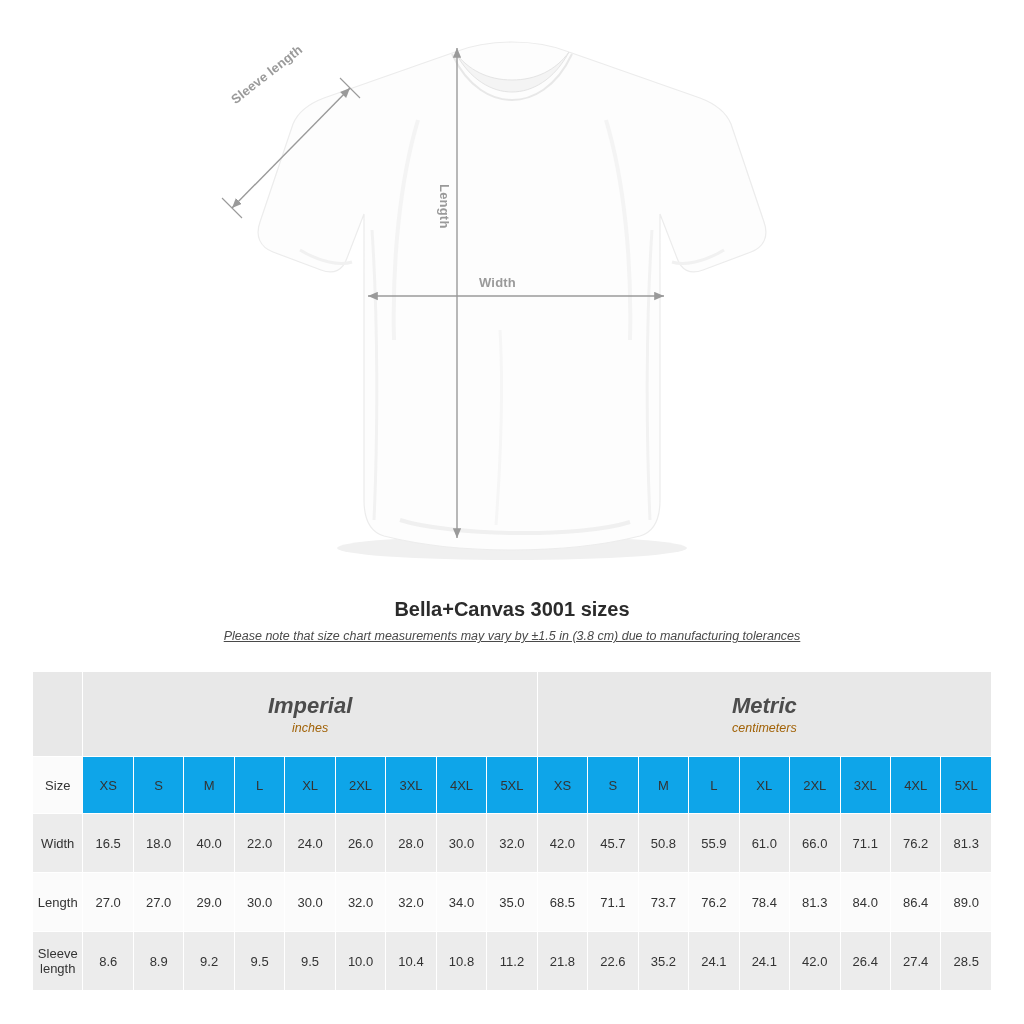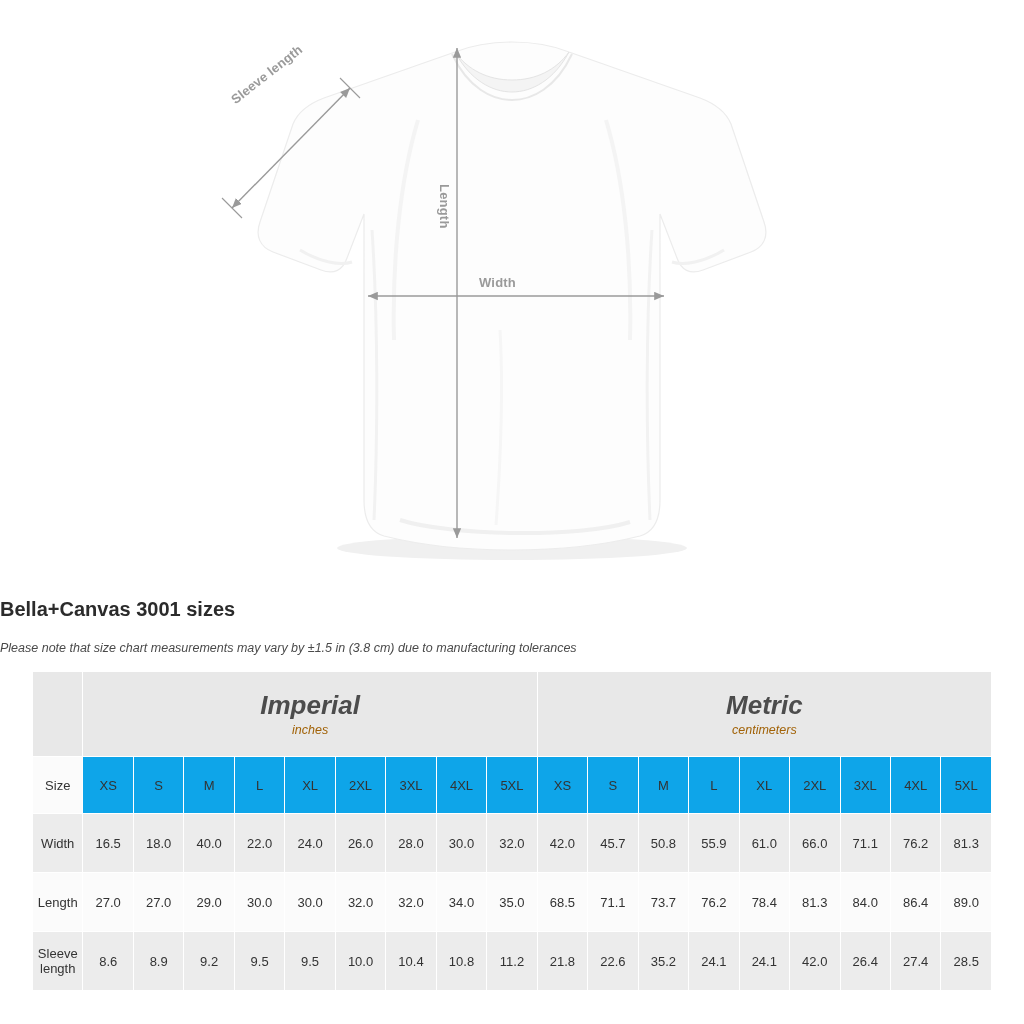--- a/index.html
+++ b/index.html
@@ -53,32 +53,34 @@
     left: 479px;
     top: 275px;
   }
 
   
   #title-block {
     position: absolute;
     left: 0;
     top: 598px;
     width: 1024px;
+    text-align: center;
   }
   #chart-title {
     font-size: 20px;
     font-weight: bold;
     color: #2b2b2b;
     margin: 0;
   }
   #chart-note {
     font-size: 12.5px;
     font-style: italic;
     color: #4a4a4a;
-    margin: 20px 0 0 0;
+    margin: 8px 0 0 0;
+    text-decoration: underline;
   }
 
   
   #size-table-wrap {
     position: absolute;
     left: 32px;
     top: 671px;
     width: 960px;
   }
   table#size-table {
@@ -94,21 +96,21 @@
     color: #333333;
     font-weight: normal;
     padding: 0;
   }
   
   .sys-cell {
     background: #e8e8e8;
     height: 84px;
   }
   .sys-name {
-    font-size: 26px;
+    font-size: 22px;
     font-style: italic;
     font-weight: bold;
     color: #4c4c4c;
     line-height: 1.15;
   }
   .sys-unit {
     font-size: 12.5px;
     font-style: italic;
     color: #a16207;
     padding-top: 3px;

